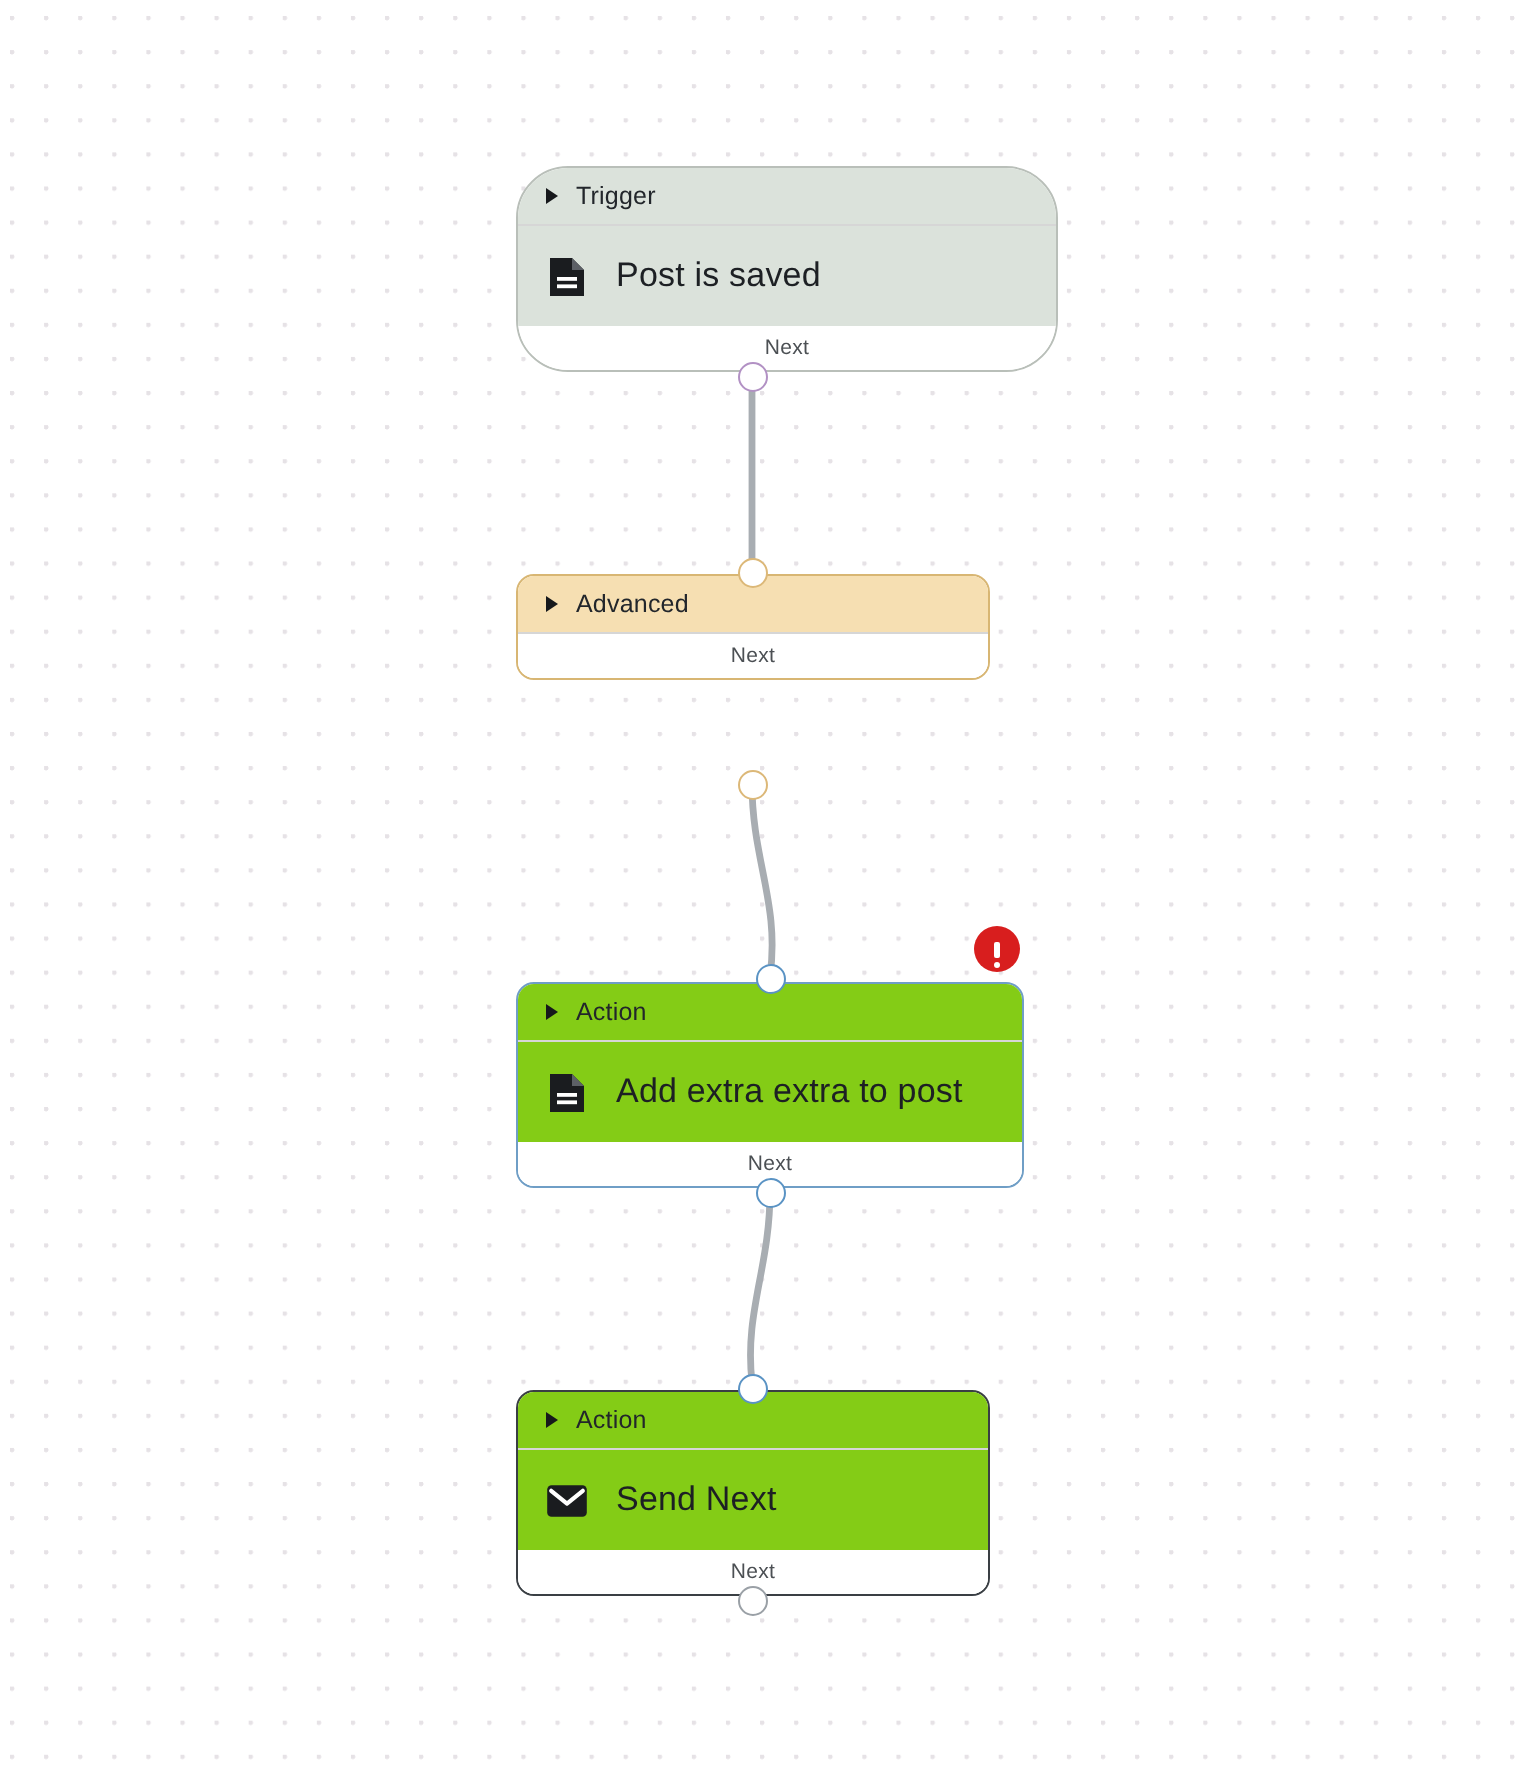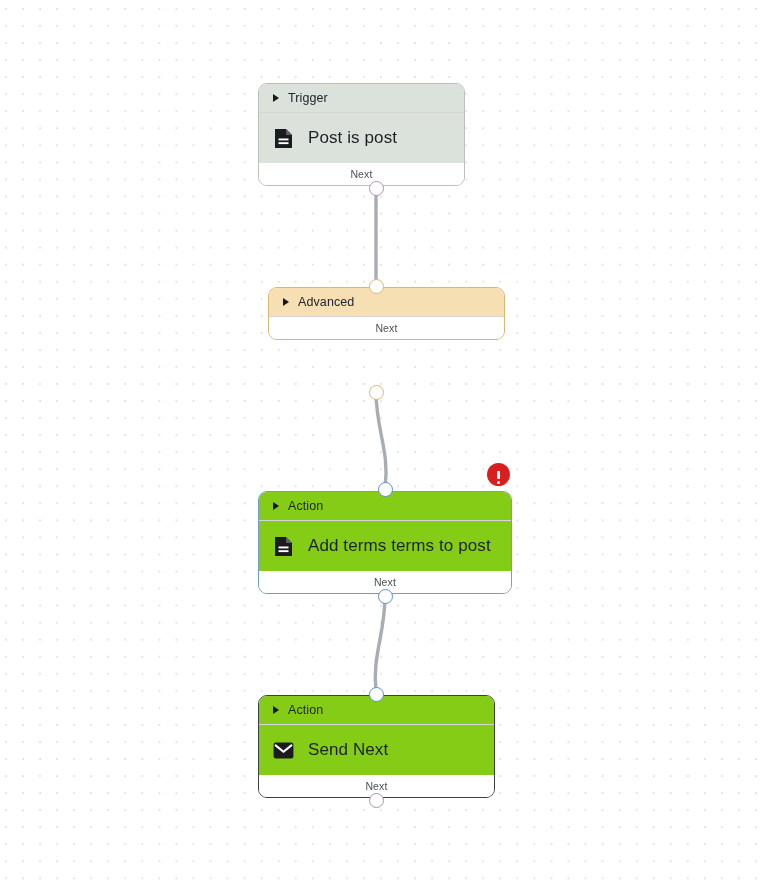--- a/index.html
+++ b/index.html
@@ -162,44 +162,44 @@
 
   <svg id="edges" viewBox="0 0 768 892" width="768" height="892" aria-hidden="true">
 
     <path d="M 376,188 C 376,222 376,252 376,282" fill="none" stroke="#a8adb2" stroke-width="3.4" stroke-linecap="round"></path>
 
     <path d="M 376,392 C 376,430 390,452 385,488" fill="none" stroke="#a8adb2" stroke-width="3.4" stroke-linecap="round"></path>
 
     <path d="M 385,596 C 385,634 372,656 376,691" fill="none" stroke="#a8adb2" stroke-width="3.4" stroke-linecap="round"></path>
   </svg>
 
-  <div class="node n-trigger" style="left:258px; top:83px; width:207px;">
+  <div class="node n-trigger" style="left:258px; top:83px; width:271px;border-radius:26px;">
     <div class="node-header">
       <span class="caret"></span>
       <span>Trigger</span>
     </div>
     <div class="node-divider"></div>
     <div class="node-body">
       <span class="node-icon">
         <svg width="19" height="21" viewBox="0 0 19 21">
           <path d="M1 1 h11 l6 6 v13 a0 0 0 0 1 0 0 H1 Z" fill="#1a1c1f"></path>
           <path d="M12 1 v6 h6 Z" fill="#5c6066"></path>
           <rect x="4.5" y="10.5" width="10" height="1.9" fill="#ffffff"></rect>
           <rect x="4.5" y="14.2" width="10" height="1.9" fill="#ffffff"></rect>
         </svg>
       </span>
-      <span class="node-title">Post is post</span>
+      <span class="node-title">Post is saved</span>
     </div>
     <div class="node-footer">
       <span>Next</span>
     </div>
   </div>
   <div class="port port-purple" style="left:369px; top:181px;"></div>
 
-  <div class="node n-advanced" style="left:268px; top:287px; width:237px;">
+  <div class="node n-advanced" style="left:258px; top:287px; width:237px;">
     <div class="node-header">
       <span class="caret"></span>
       <span>Advanced</span>
     </div>
     <div class="node-divider"></div>
     <div class="node-footer">
       <span>Next</span>
     </div>
   </div>
   <div class="port port-tan" style="left:369px; top:279px;"></div>
@@ -213,21 +213,21 @@
     <div class="node-divider"></div>
     <div class="node-body">
       <span class="node-icon">
         <svg width="19" height="21" viewBox="0 0 19 21">
           <path d="M1 1 h11 l6 6 v13 a0 0 0 0 1 0 0 H1 Z" fill="#1a1c1f"></path>
           <path d="M12 1 v6 h6 Z" fill="#5c6066"></path>
           <rect x="4.5" y="10.5" width="10" height="1.9" fill="#ffffff"></rect>
           <rect x="4.5" y="14.2" width="10" height="1.9" fill="#ffffff"></rect>
         </svg>
       </span>
-      <span class="node-title">Add terms terms to post</span>
+      <span class="node-title">Add extra extra to post</span>
     </div>
     <div class="node-footer">
       <span>Next</span>
     </div>
   </div>
   <div class="port port-blue" style="left:378px; top:482px;"></div>
   <div class="port port-blue" style="left:378px; top:589px;"></div>
   <div class="error-badge" style="left:487px; top:463px;">
     <span class="bang"></span>
   </div>

